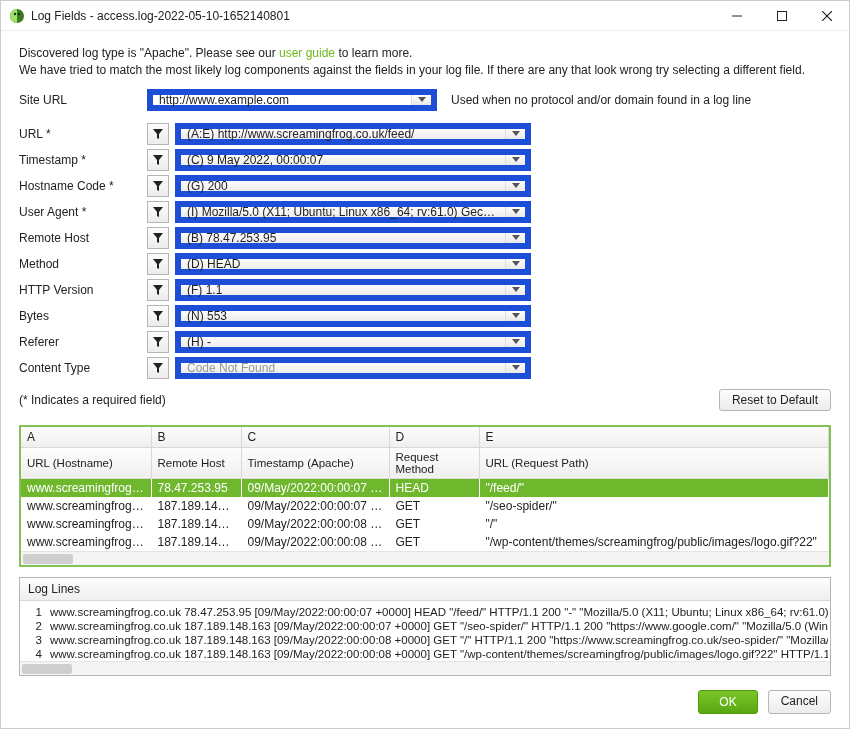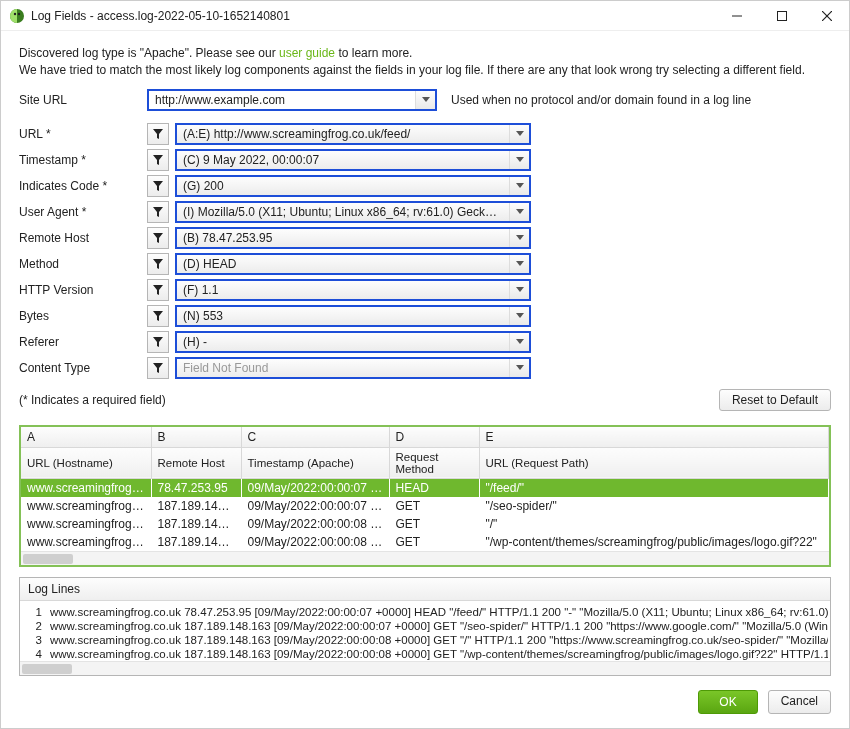--- a/index.html
+++ b/index.html
@@ -8,21 +8,21 @@
   .title-bar { height:30px; display:flex; align-items:center; padding:0 0 0 8px; border-bottom:1px solid #eee;}
   .title-bar .app-icon { width:16px; height:16px; margin-right:6px; display:inline-flex;}
   .title-bar .title-text { flex:0 0 auto; font-size:12px;}
   .title-bar .spacer { flex:1; }
   .winbtn { width:45px; height:30px; display:flex; align-items:center; justify-content:center; }
   .content { flex:1; padding:14px 18px 14px 18px; display:flex; flex-direction:column; }
   a.link { color:#6ab719; text-decoration:none; }
   .intro { margin-bottom:10px; line-height:1.4;}
   .siterow { display:flex; align-items:center; margin-bottom:12px;}
   .label-col { width:128px; }
-  .combo { display:flex; align-items:center; border:2px solid #1d4ed8; background:#fff; height:22px; position:relative;}
+  .combo { display:flex; align-items:center; border:6px solid #1d4ed8; background:#fff; height:22px; position:relative;}
   .combo .combo-text { flex:1; padding:0 6px; overflow:hidden; white-space:nowrap; text-overflow:ellipsis;}
   .combo .combo-arrow { width:20px; display:flex; align-items:center; justify-content:center; border-left:1px solid #ddd; height:100%; background:linear-gradient(#fdfdfd,#e9e9e9);}
   .combo.grad { background:linear-gradient(#fdfdfd,#ececec);}
   .combo.disabled .combo-text { color:#999; }
   .fieldrow { display:flex; align-items:center; margin-bottom:4px;}
   .filter-btn { width:22px; height:22px; border:1px solid #b5b5b5; background:linear-gradient(#fdfdfd,#ececec); display:flex; align-items:center; justify-content:center; margin-right:6px;}
   .select-wide { width:356px; }
   .note-row { display:flex; align-items:center; margin-top:6px; margin-bottom:12px;}
   .btn { border:1px solid #b5b5b5; background:linear-gradient(#fdfdfd,#ececec); padding:3px 12px; border-radius:3px; cursor:default;}
   .btn.primary { background:linear-gradient(#7ac628,#5aa611); border-color:#4e9a06; color:#fff; padding:4px 20px; font-weight:500;}
@@ -127,21 +127,21 @@
           <div class="combo grad select-wide">
             <div class="combo-text">(C) 9 May 2022, 00:00:07</div>
             <div class="combo-arrow">
               <svg width="8" height="6">
                 <polygon points="0,0 8,0 4,5" fill="#555"></polygon>
               </svg>
             </div>
           </div>
         </div>
         <div class="fieldrow">
-          <div class="label-col">Indicates Code *</div>
+          <div class="label-col">Hostname Code *</div>
           <div class="filter-btn">
             <svg width="10" height="10">
               <polygon points="0,0 10,0 6,5 6,10 4,9 4,5" fill="#222"></polygon>
             </svg>
           </div>
           <div class="combo grad select-wide">
             <div class="combo-text">(G) 200</div>
             <div class="combo-arrow">
               <svg width="8" height="6">
                 <polygon points="0,0 8,0 4,5" fill="#555"></polygon>
@@ -246,21 +246,21 @@
           </div>
         </div>
         <div class="fieldrow">
           <div class="label-col">Content Type</div>
           <div class="filter-btn">
             <svg width="10" height="10">
               <polygon points="0,0 10,0 6,5 6,10 4,9 4,5" fill="#222"></polygon>
             </svg>
           </div>
           <div class="combo grad select-wide disabled">
-            <div class="combo-text">Field Not Found</div>
+            <div class="combo-text">Code Not Found</div>
             <div class="combo-arrow">
               <svg width="8" height="6">
                 <polygon points="0,0 8,0 4,5" fill="#555"></polygon>
               </svg>
             </div>
           </div>
         </div>
       </div>
 
     <div class="note-row">

